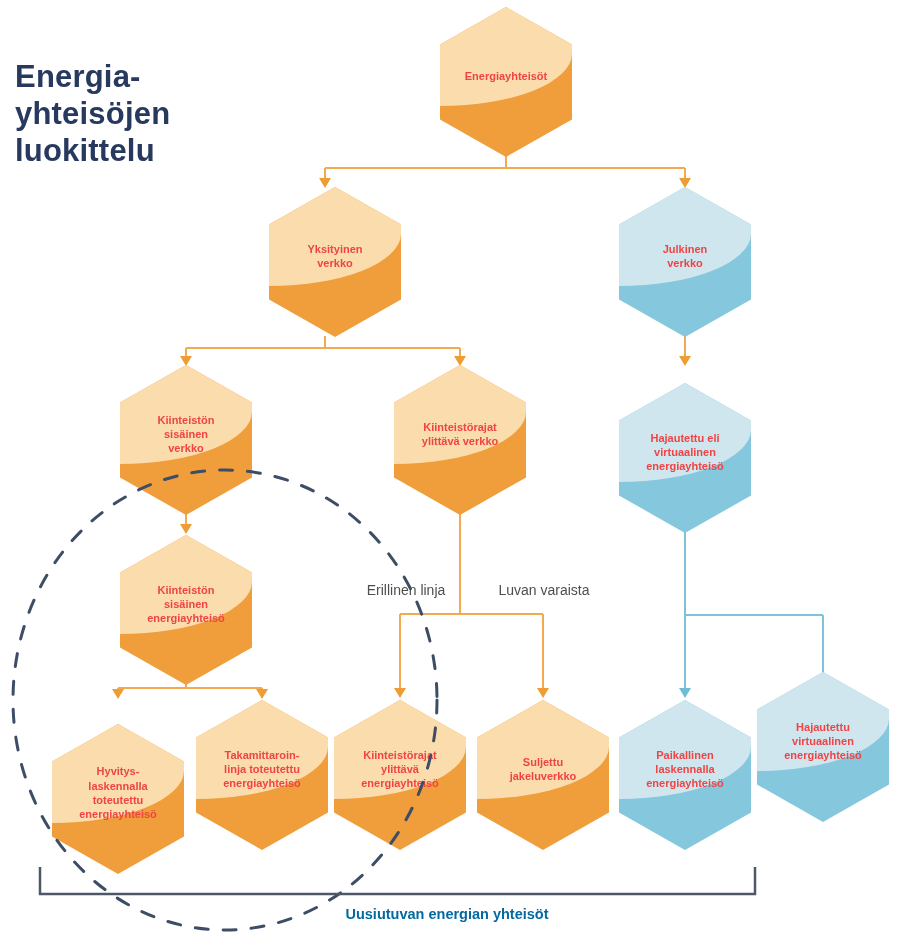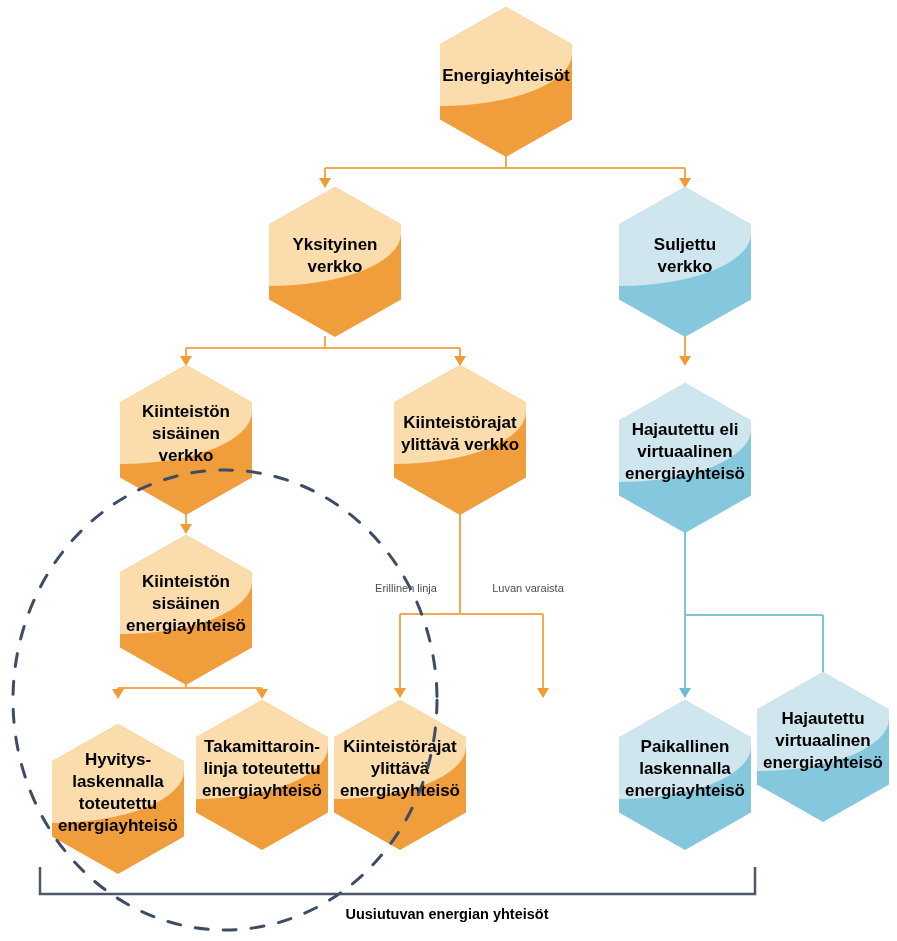--- a/index.html
+++ b/index.html
@@ -25,30 +25,30 @@
   .hex-light{
     position:absolute;top:0;left:0;width:100%;height:66%;
     border-bottom-right-radius:100% 53%;
   }
   .hex.orange .hex-light{background:var(--orange-light,#FBDCAC);}
   .hex.blue   .hex-light{background:var(--blue-light,#CFE6EF);}
   .hex-label{
     position:absolute;inset:0;z-index:1;box-sizing:border-box;
     display:flex;align-items:center;justify-content:center;
     text-align:center;white-space:pre-line;
-    font-size:17px;font-weight:700;line-height:1.3;color:#000000;
+    font-size:11px;font-weight:700;line-height:1.3;color:#ef4444;
     padding:0 3px 12px;
   }
   .edge-label{
     position:absolute;transform:translateX(-50%);z-index:4;
-    font-size:11px;font-weight:500;color:#4E4E4E;white-space:nowrap;
+    font-size:14px;font-weight:500;color:#4E4E4E;white-space:nowrap;
   }
   .bottom-label{
     position:absolute;transform:translateX(-50%);z-index:4;
-    font-size:14.5px;font-weight:700;color:#000000;white-space:nowrap;
+    font-size:14.5px;font-weight:700;color:#0369a1;white-space:nowrap;
   }
   .line-orange{stroke:var(--line-orange,#F2A94F);stroke-width:2;fill:none;}
   .line-blue{stroke:var(--line-blue,#7EC3DA);stroke-width:2;fill:none;}
   .arrow-orange{fill:var(--line-orange-dark,#EE9D35);stroke:none;}
   .arrow-blue{fill:var(--line-blue-dark,#6FBCD6);stroke:none;}
   .dashed-circle{stroke:var(--dashed-navy,#3E4D66);stroke-width:3;fill:none;stroke-dasharray:13 15;stroke-linecap:round;}
   .bracket{stroke:var(--bracket-gray,#4E5768);stroke-width:2.5;fill:none;}
 </style>
 </head>
 <body>
@@ -81,39 +81,42 @@
       <path class="arrow-blue" d="M679 688 L691 688 L685 698 Z"></path>
       <path class="arrow-blue" d="M817 688 L829 688 L823 698 Z"></path>
     </g>
   </svg>
 
   <svg class="layer over" viewBox="0 0 897 941">
     <ellipse class="dashed-circle" cx="225" cy="700" rx="212" ry="230"></ellipse>
     <path class="bracket" d="M40 867 L40 894 L755 894 L755 867"></path>
   </svg>
 
+  <div class="page-title">Energia-
+yhteisöjen
+luokittelu</div>
 
   <div class="hex orange" style="left:440px;top:7px">
     <div class="hex-shape">
         <div class="hex-light"></div>
       </div>
     <div class="hex-label">Energiayhteisöt</div>
   </div>
   <div class="hex orange" style="left:269px;top:187px">
     <div class="hex-shape">
         <div class="hex-light"></div>
       </div>
     <div class="hex-label">Yksityinen
 verkko</div>
   </div>
   <div class="hex blue" style="left:619px;top:187px">
     <div class="hex-shape">
         <div class="hex-light"></div>
       </div>
-    <div class="hex-label">Suljettu
+    <div class="hex-label">Julkinen
 verkko</div>
   </div>
   <div class="hex orange" style="left:120px;top:365px">
     <div class="hex-shape">
         <div class="hex-light"></div>
       </div>
     <div class="hex-label">Kiinteistön
 sisäinen
 verkko</div>
   </div>
@@ -158,35 +161,42 @@
 energiayhteisö</div>
   </div>
   <div class="hex orange" style="left:334px;top:700px">
     <div class="hex-shape">
         <div class="hex-light"></div>
       </div>
     <div class="hex-label">Kiinteistörajat
 ylittävä
 energiayhteisö</div>
   </div>
+  <div class="hex orange" style="left:477px;top:700px">
+    <div class="hex-shape">
+        <div class="hex-light"></div>
+      </div>
+    <div class="hex-label">Suljettu
+jakeluverkko</div>
+  </div>
   <div class="hex blue" style="left:619px;top:700px">
     <div class="hex-shape">
         <div class="hex-light"></div>
       </div>
     <div class="hex-label">Paikallinen
 laskennalla
 energiayhteisö</div>
   </div>
   <div class="hex blue" style="left:757px;top:672px">
     <div class="hex-shape">
         <div class="hex-light"></div>
       </div>
     <div class="hex-label">Hajautettu
 virtuaalinen
 energiayhteisö</div>
   </div>
 
   <span class="edge-label" style="left:406px;top:582px">Erillinen linja</span>
-  <span class="edge-label" style="left:528px;top:582px">Luvan varaista</span>
+  <span class="edge-label" style="left:544px;top:582px">Luvan varaista</span>
 
   <span class="bottom-label" style="left:447px;top:906px">Uusiutuvan energian yhteisöt</span>
 
 </div>
 
 </body></html>

